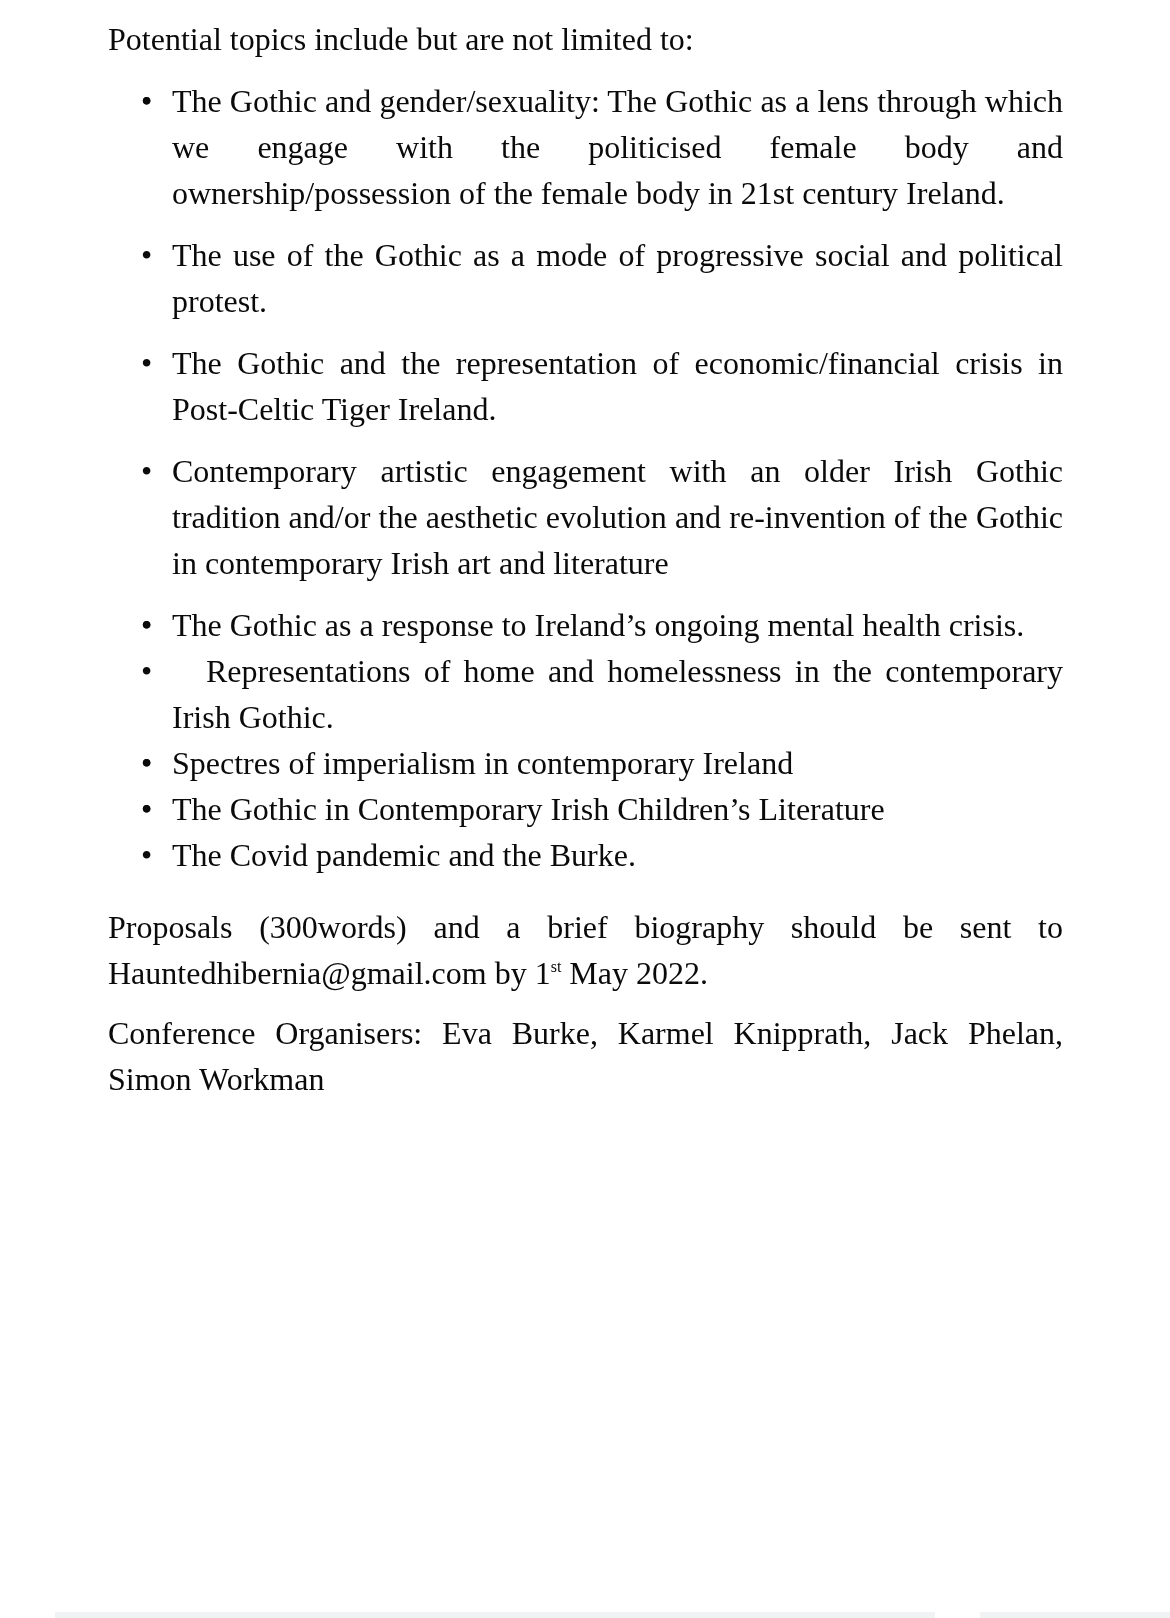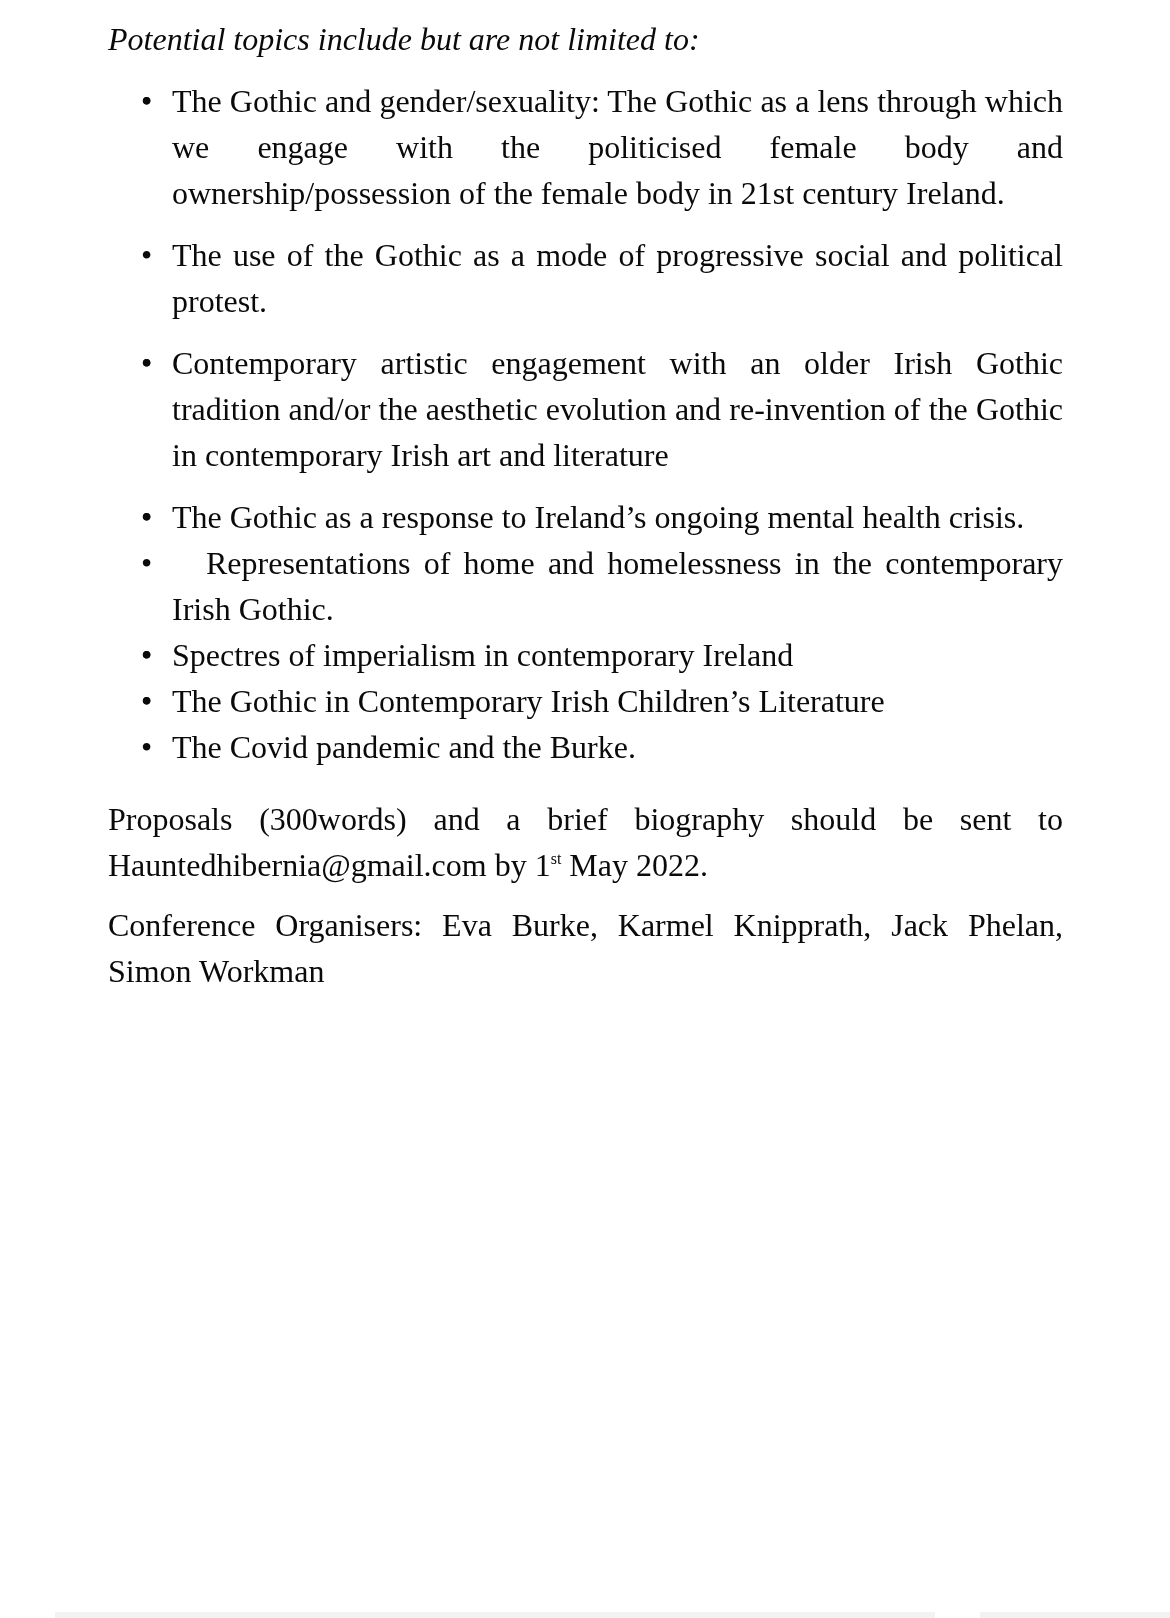--- a/index.html
+++ b/index.html
@@ -16,21 +16,20 @@
     color:var(--color-text);
     font-family:"Liberation Serif","DejaVu Serif",serif;
     font-size:32px;line-height:46px;
   }
   .page{
     padding:16px 107px 0 108px;
   }
   .intro{
     margin:0 0 16px 0;
     text-align:left;
-    font-style:italic;
   }
   ul.topics{
     list-style:none;margin:0;padding:0;
   }
   ul.topics li{
     position:relative;
     padding-left:64px;
     text-align:justify;
     margin:0;
   }
@@ -63,21 +62,21 @@
 </head>
 <body>
 
 <main class="page">
   <p class="intro">Potential topics include but are not limited to:</p>
 
   <ul class="topics">
       <li class="spaced"><span class="bullet">•</span></li>
       <li class="spaced"><span class="bullet">•</span><span>The Gothic and gender/sexuality: The Gothic as a lens through which we engage with the politicised female body and ownership/possession of the female body in 21st century Ireland.</span></li>
       <li class="spaced"><span class="bullet">•</span><span>The use of the Gothic as a mode of progressive social and political protest.</span></li>
-      <li class="spaced"><span class="bullet">•</span></li>
+      <li class="spaced"><span class="bullet">•</span><span>The Gothic and the representation of economic/financial crisis in Post-Celtic Tiger Ireland.</span></li>
       <li class="spaced"><span class="bullet">•</span><span>Contemporary artistic engagement with an older Irish Gothic tradition and/or the aesthetic evolution and re-invention of the Gothic in contemporary Irish art and literature</span></li>
       <li class="indent-first"><span class="bullet">•</span></li>
       <li><span class="bullet">•</span><span>The Gothic as a response to Ireland’s ongoing mental health crisis.</span></li>
       <li class="indent-first"><span class="bullet">•</span><span>Representations of home and homelessness in the contemporary Irish Gothic.</span></li>
       <li><span class="bullet">•</span></li>
       <li><span class="bullet">•</span><span>Spectres of imperialism in contemporary Ireland</span></li>
       <li><span class="bullet">•</span></li>
       <li><span class="bullet">•</span><span>The Gothic in Contemporary Irish Children’s Literature</span></li>
       <li><span class="bullet">•</span><span>The Covid pandemic and the Burke.</span></li>
     </ul>

